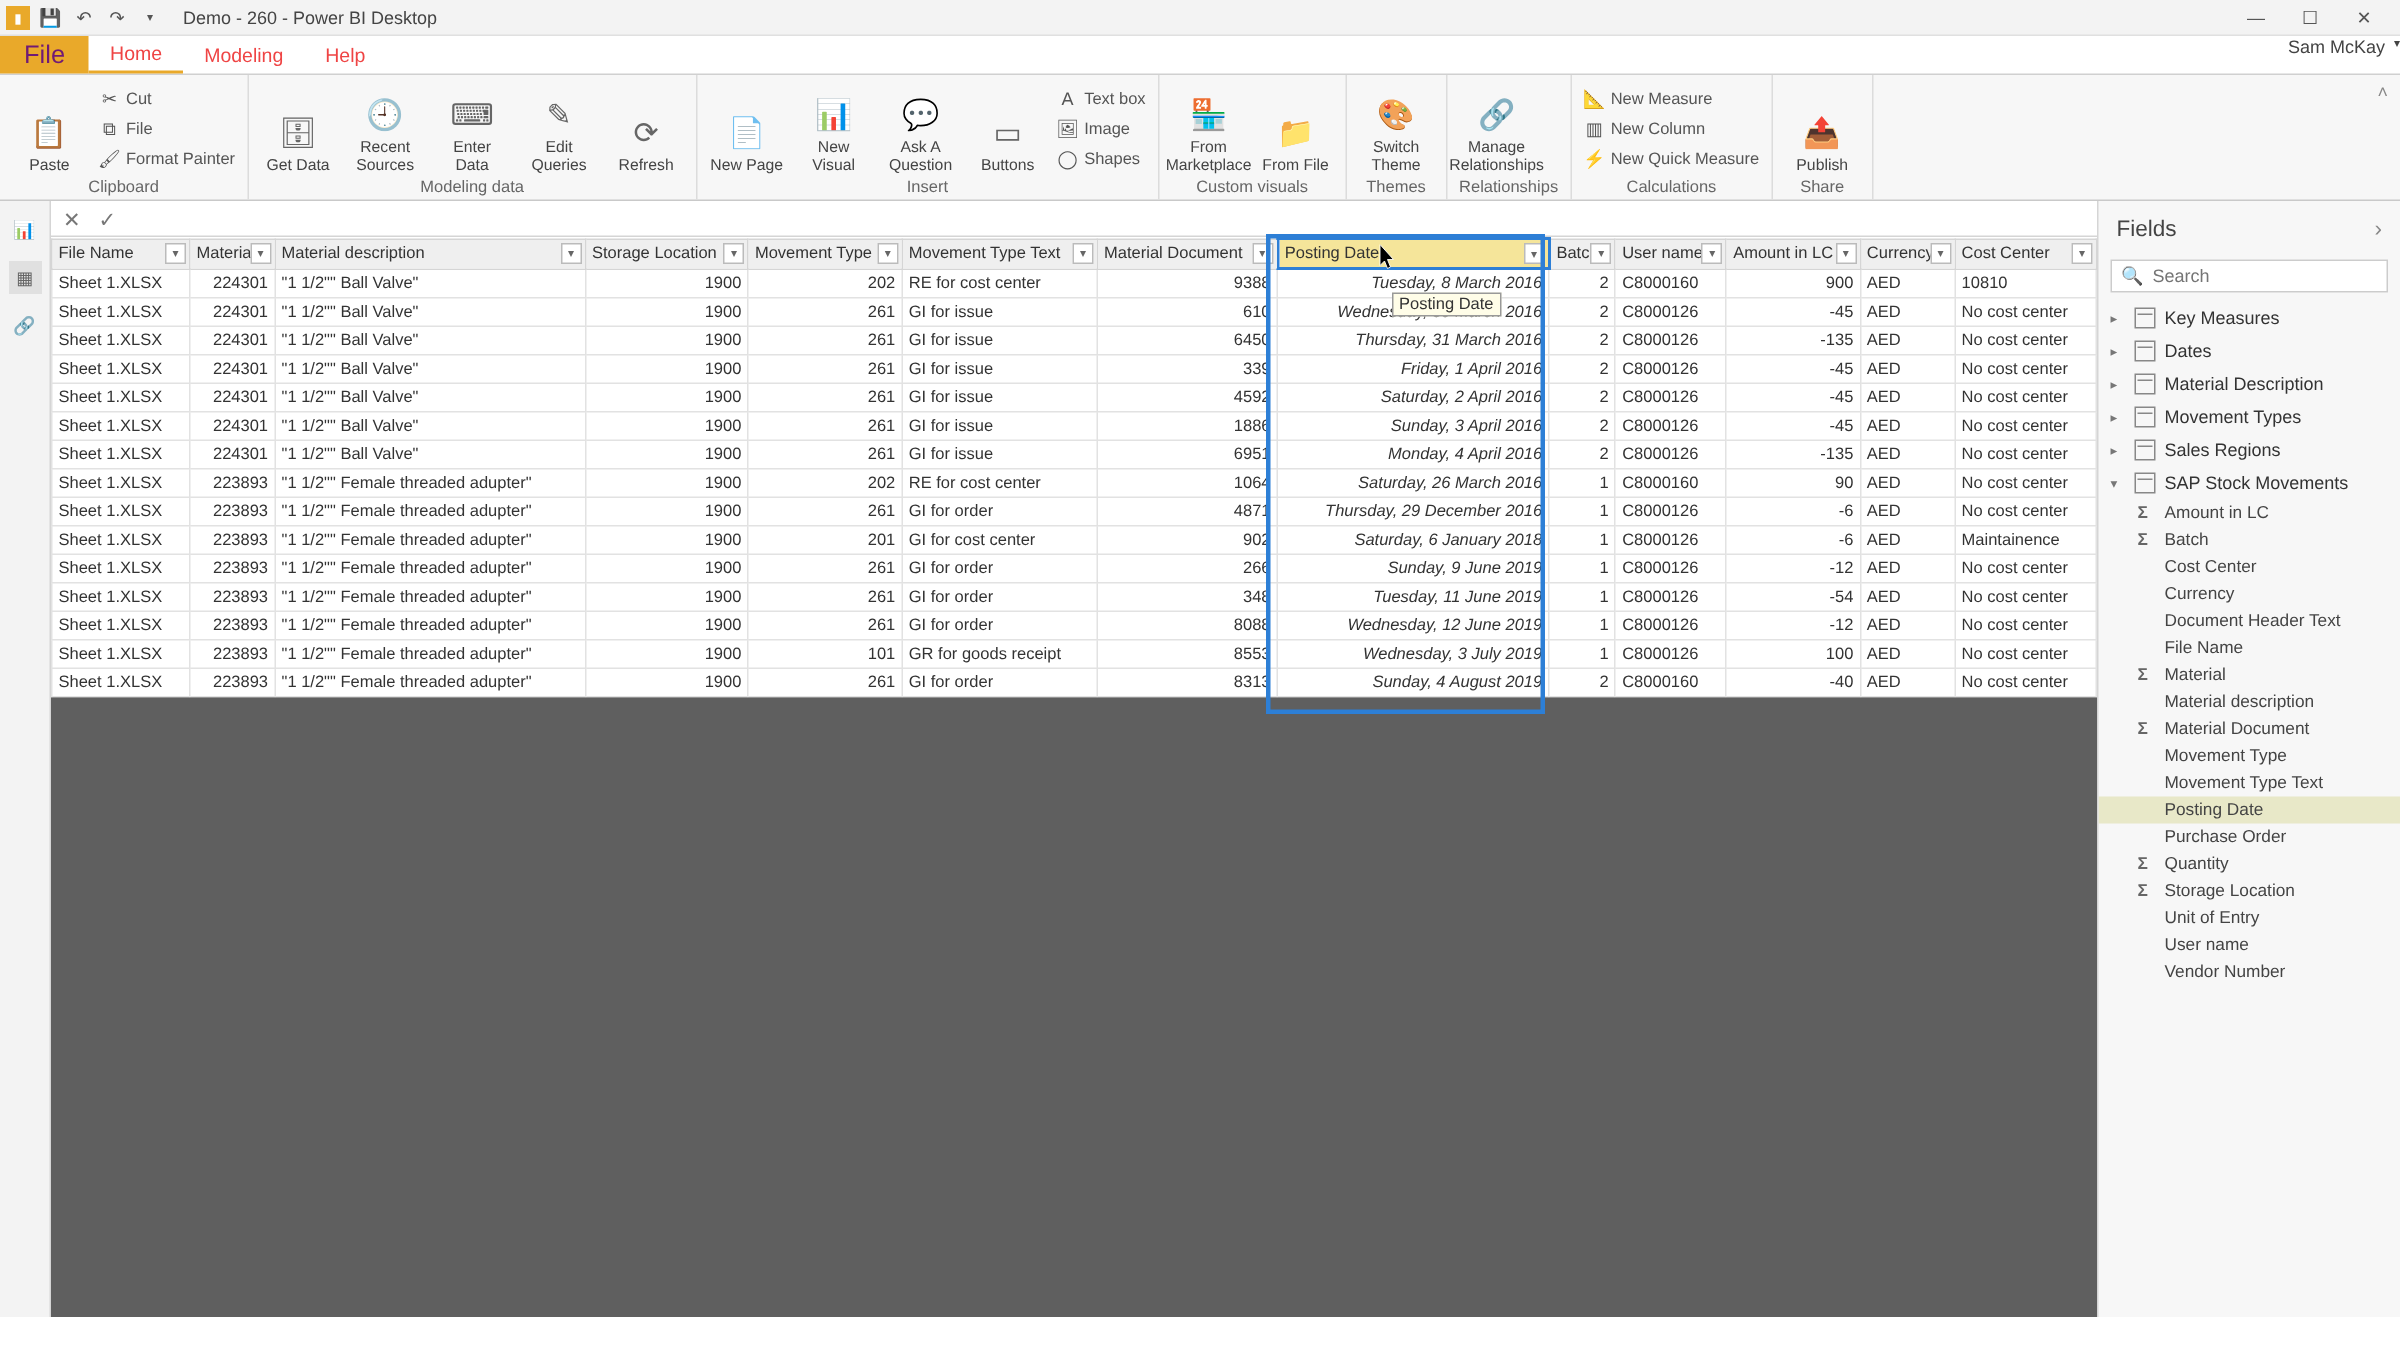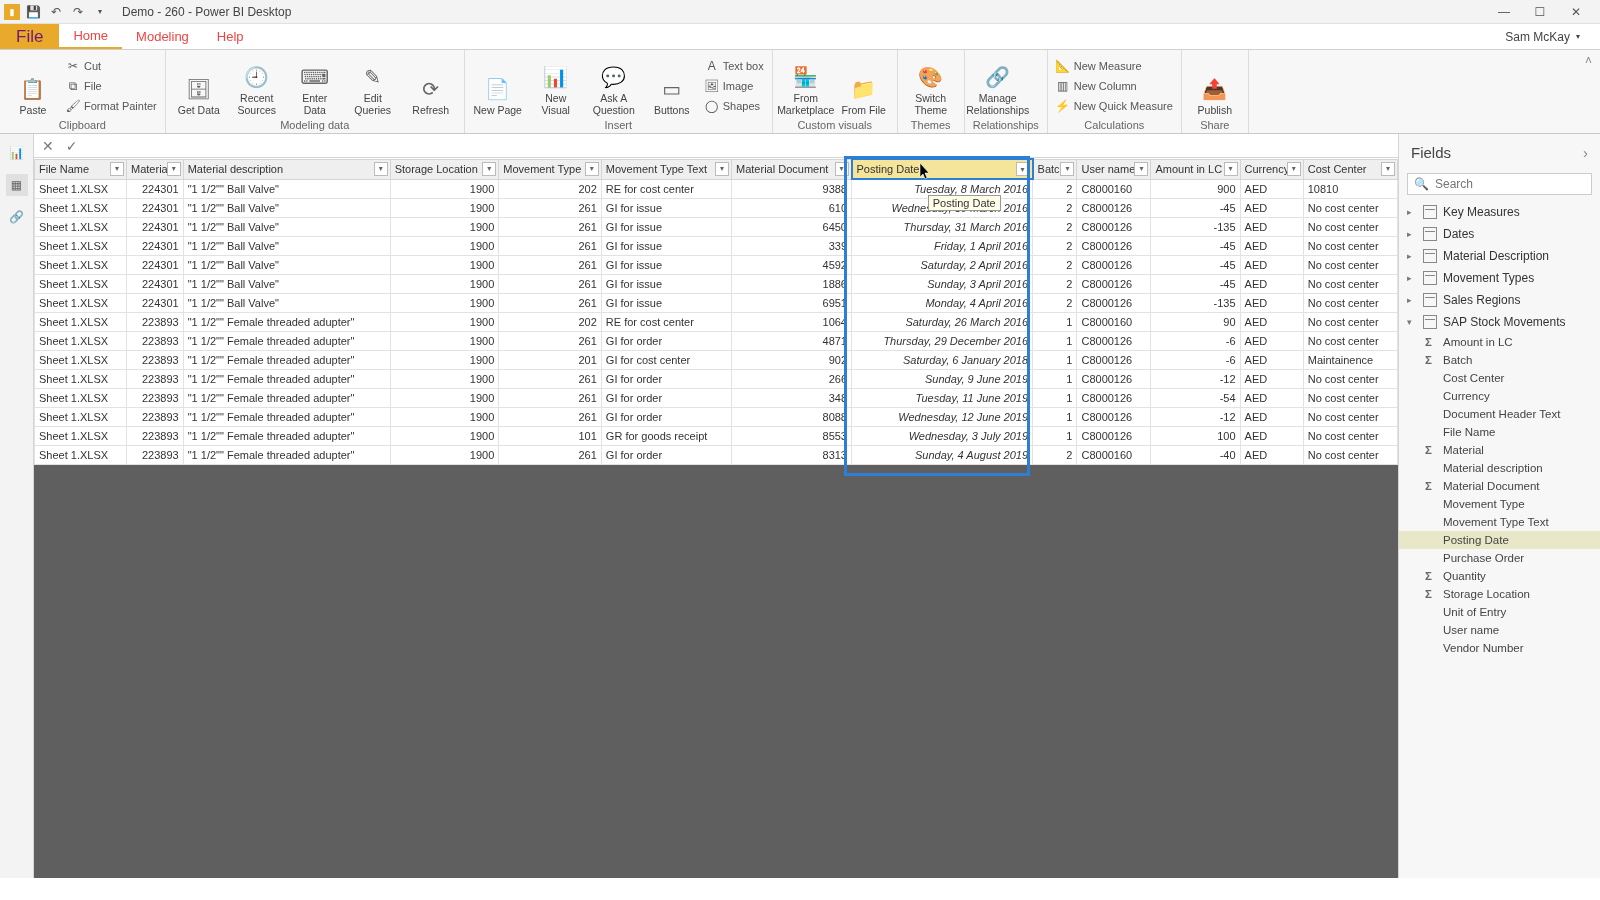--- a/index.html
+++ b/index.html
@@ -82,21 +82,21 @@
     <span>☐</span>
     <span>✕</span>
   </div>
 </div>
 
 <div class="menubar">
   <div class="file">File</div>
   <div class="tab active">Home</div>
   <div class="tab">Modeling</div>
   <div class="tab">Help</div>
-  <div style="margin-left:auto;display:flex;align-items:center;padding-right:20px;font-size:12px;color:#444;">
+  <div style="margin-left:auto;display:flex;align-items:flex-start;font-size:12px;color:#444;">
     <span>Sam McKay</span>
     <span class="chev" style="margin-left:6px;font-size:8px;">▾</span>
   </div>
 </div>
 
 <div class="ribbon">
   <div class="rgroup">
     <div class="body">
       <div class="bigbtn">
           <div class="ico">📋</div>

